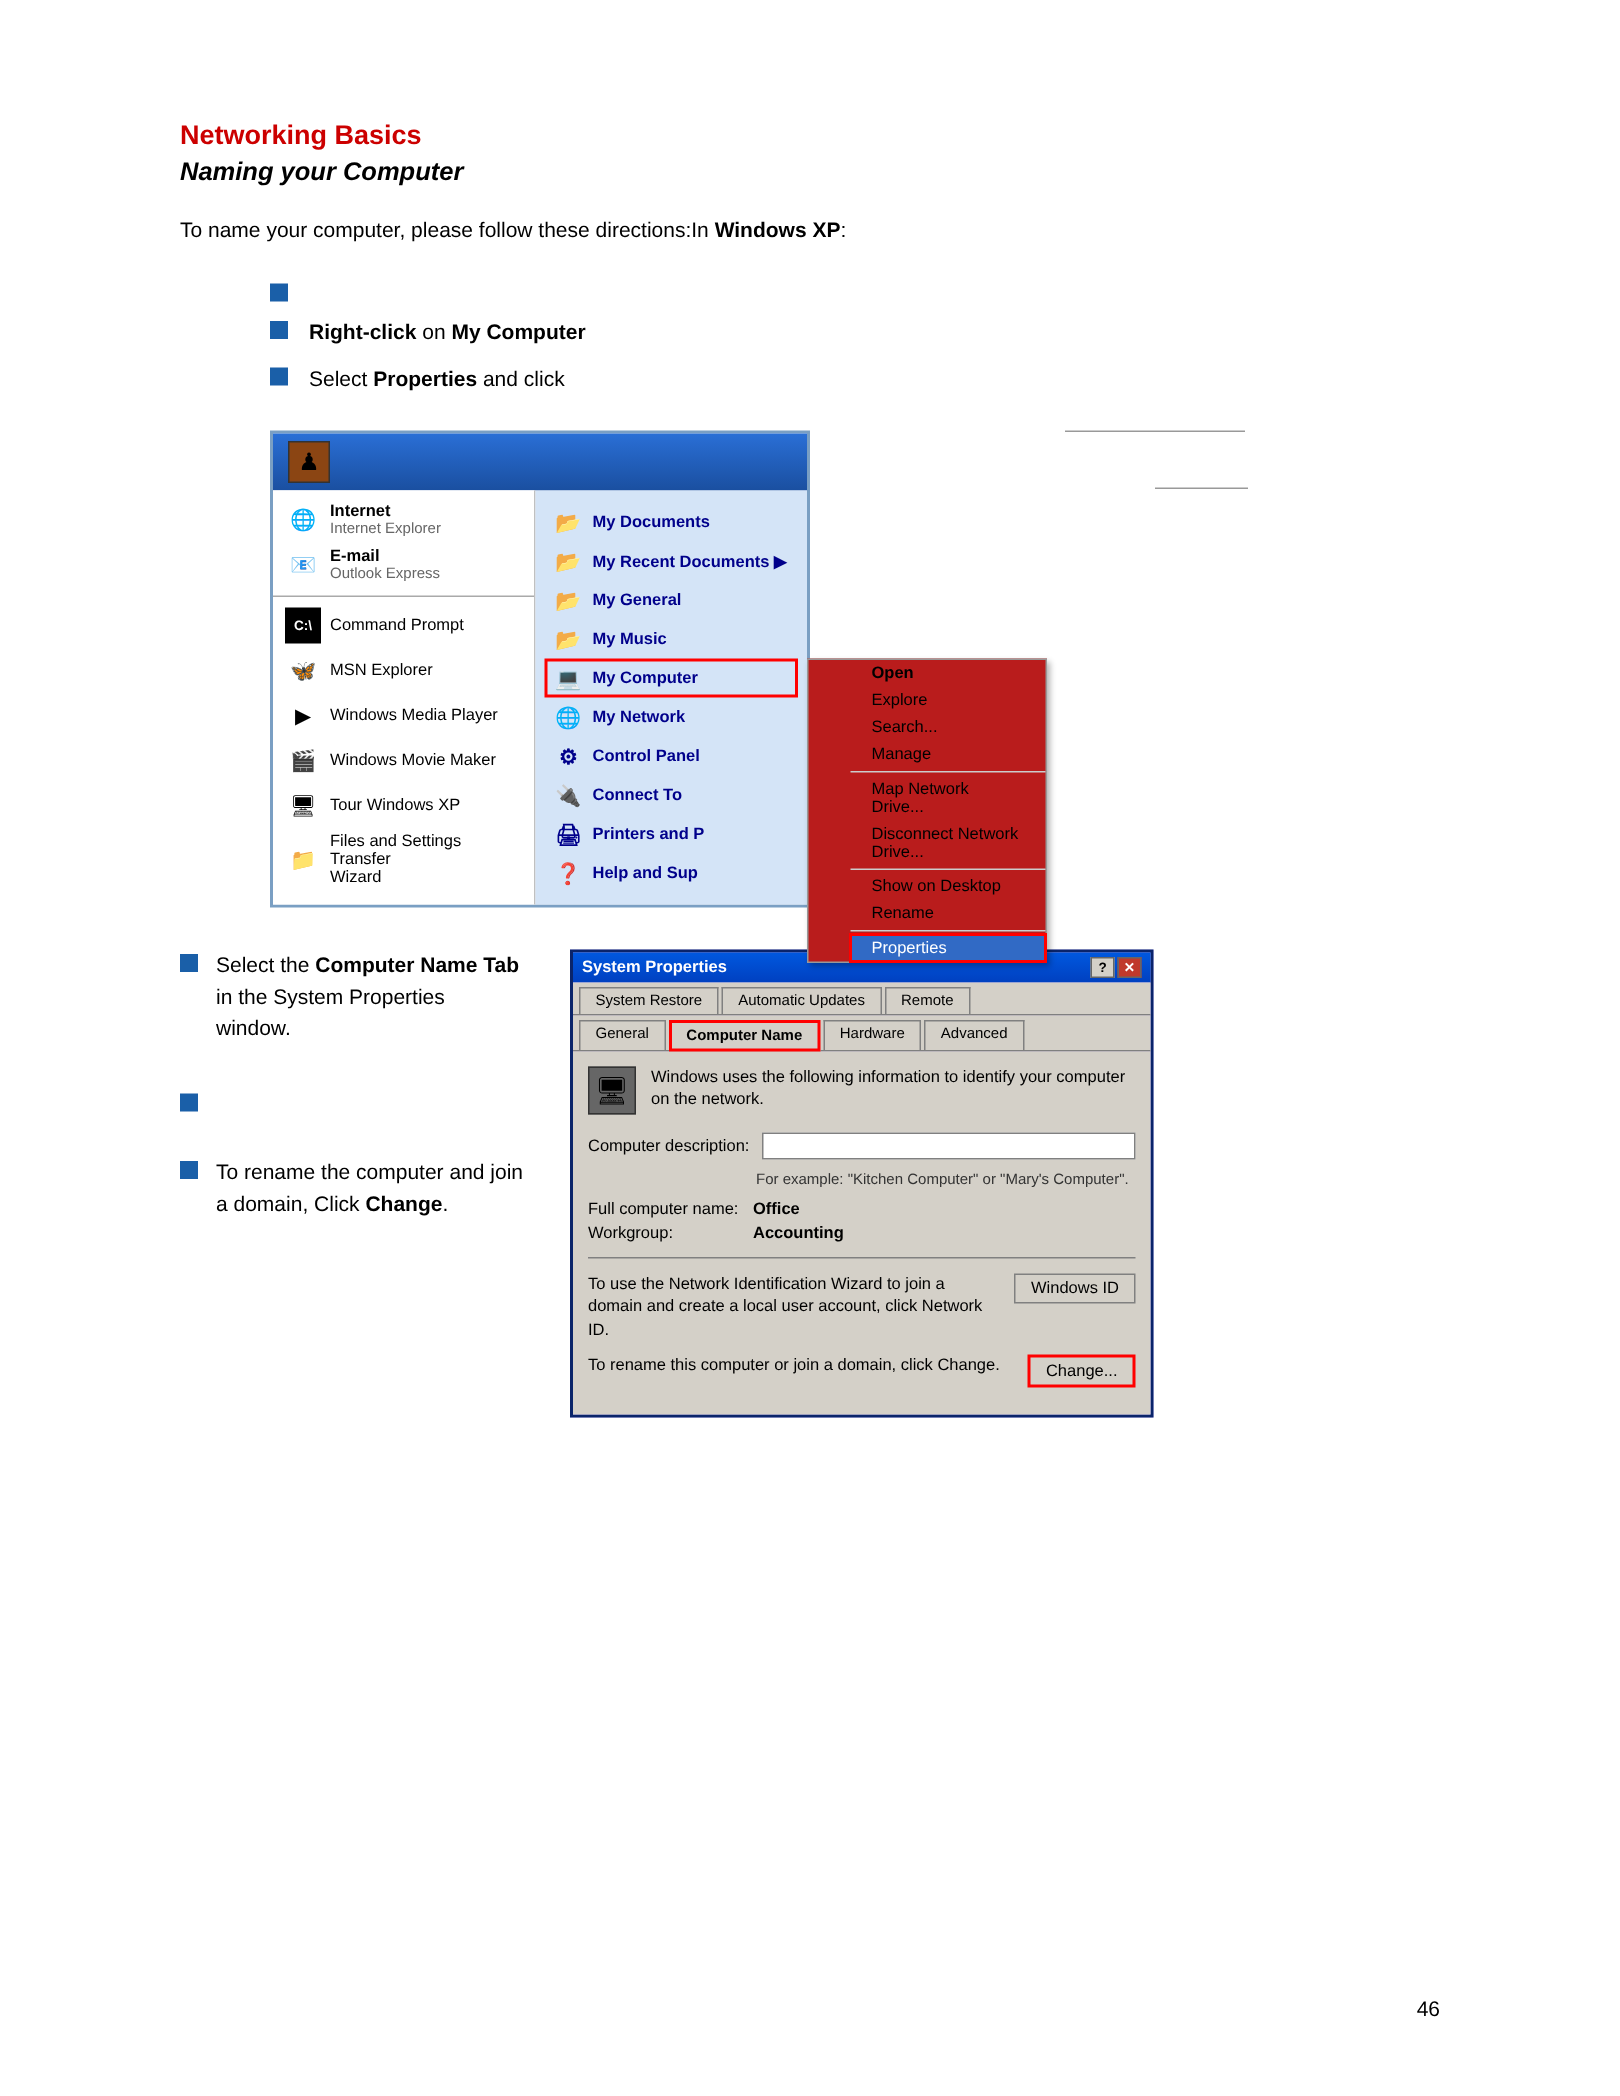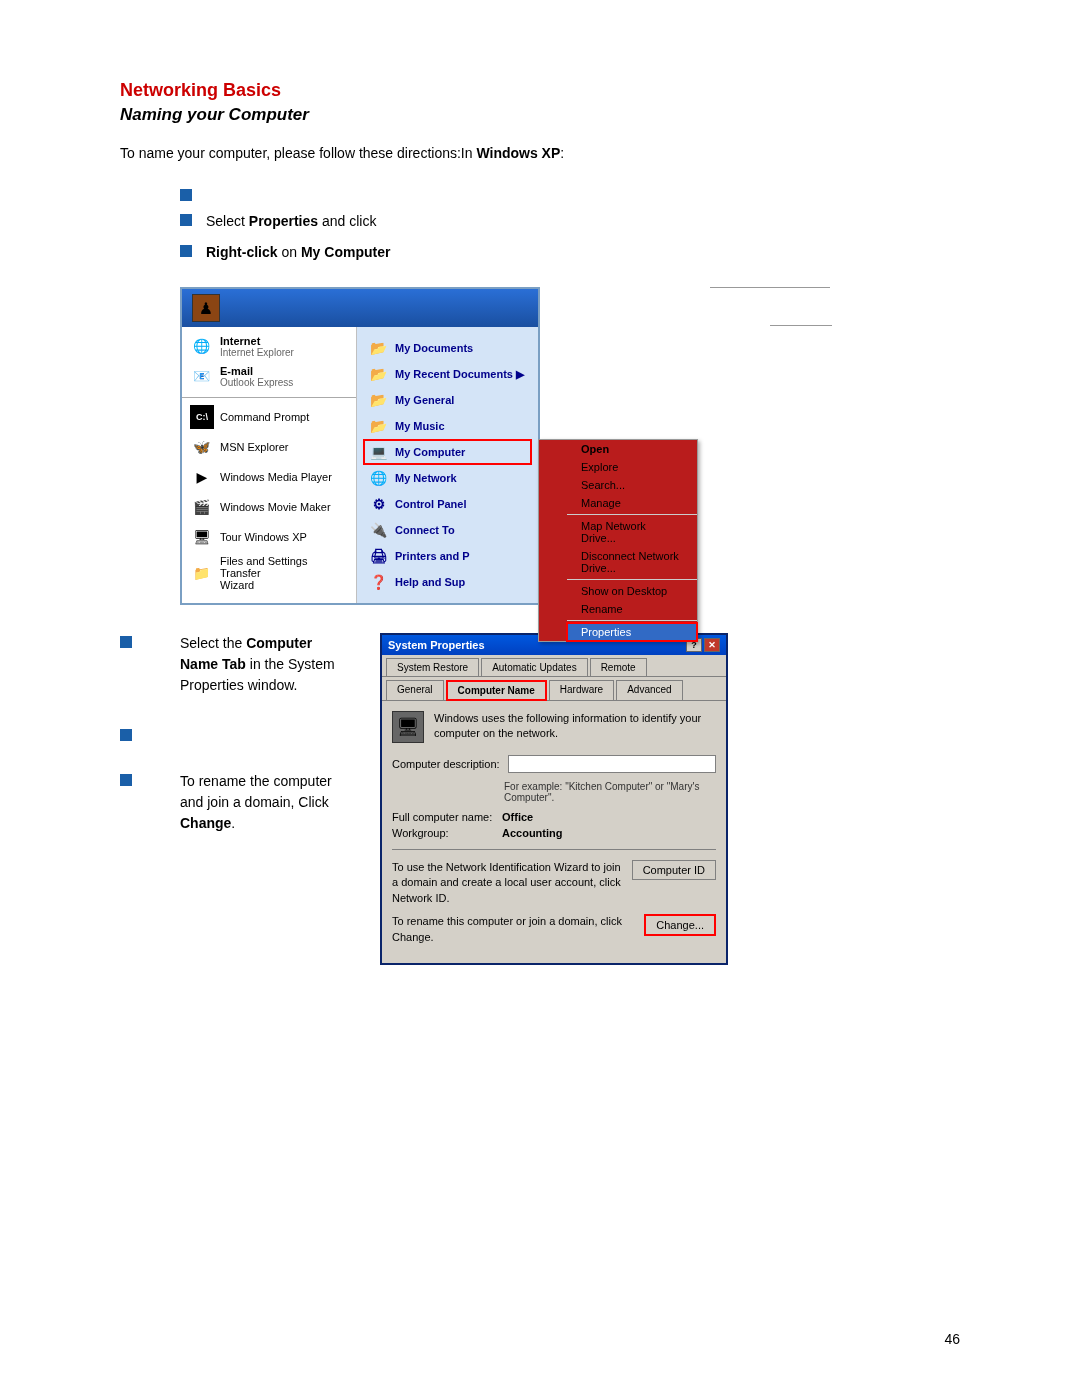--- a/index.html
+++ b/index.html
@@ -176,33 +176,32 @@
     .bottom-left {
       width: 230px;
       flex-shrink: 0;
     }
     .bottom-bullet-item {
       display: flex;
       align-items: flex-start;
       margin-bottom: 30px;
       font-size: 14px;
       line-height: 1.5;
-      gap: 36px;
     }
     .bottom-bullet-square {
       width: 12px;
       height: 12px;
       background: #1a5fa8;
       margin-right: 12px;
       margin-top: 3px;
       flex-shrink: 0;
     }
     
     .sys-props {
-      width: 348px;
+      width: 389px;
       border: 2px solid #0a246a;
       background: #c4b5fd;
       font-family: 'Tahoma', Arial, sans-serif;
       font-size: 11px;
       flex-shrink: 0;
     }
     .sys-props-titlebar {
       background: linear-gradient(to bottom, #0058df, #0040c0);
       color: white;
       padding: 3px 6px;
@@ -368,25 +367,25 @@
   <div class="intro-text">
     To name your computer, please follow these directions:In <strong>Windows XP</strong>:
   </div>
 
   <div class="bullet-list">
     <div class="bullet-item">
       <div class="bullet-square"></div>
     </div>
     <div class="bullet-item">
       <div class="bullet-square"></div>
-      <div class="bullet-text">Select <strong>Properties</strong> and click</div>
+      <div class="bullet-text"><strong>Right-click</strong> on <strong>My Computer</strong></div>
     </div>
     <div class="bullet-item">
       <div class="bullet-square"></div>
-      <div class="bullet-text"><strong>Right-click</strong> on <strong>My Computer</strong></div>
+      <div class="bullet-text">Select <strong>Properties</strong> and click</div>
     </div>
   </div>
 
   <div style="margin-bottom: 28px; position: relative; width: 590px; margin-left: 60px;">
 
     <div style="position: absolute; top: 0; right: -60px; width: 120px; height: 1px; background: #999;"></div>
 
     <div class="winxp-menu">
 
       <div class="winxp-titlebar">
@@ -575,21 +574,21 @@
         <div class="sys-props-row">
           <div class="sys-props-row-label">Workgroup:</div>
           <div class="sys-props-row-value">Accounting</div>
         </div>
 
         <div class="sys-props-divider"></div>
 
         <div class="sys-props-network-section">
           <div class="sys-props-network-row">
             <div class="sys-props-network-text">To use the Network Identification Wizard to join a domain and create a local user account, click Network ID.</div>
-            <button class="sys-props-btn">Computer ID</button>
+            <button class="sys-props-btn">Windows ID</button>
           </div>
           <div class="sys-props-network-row">
             <div class="sys-props-network-text">To rename this computer or join a domain, click Change.</div>
             <button class="sys-props-btn highlighted" style="border: 2px solid red;">Change...</button>
           </div>
         </div>
 
       </div>
     </div>
 

